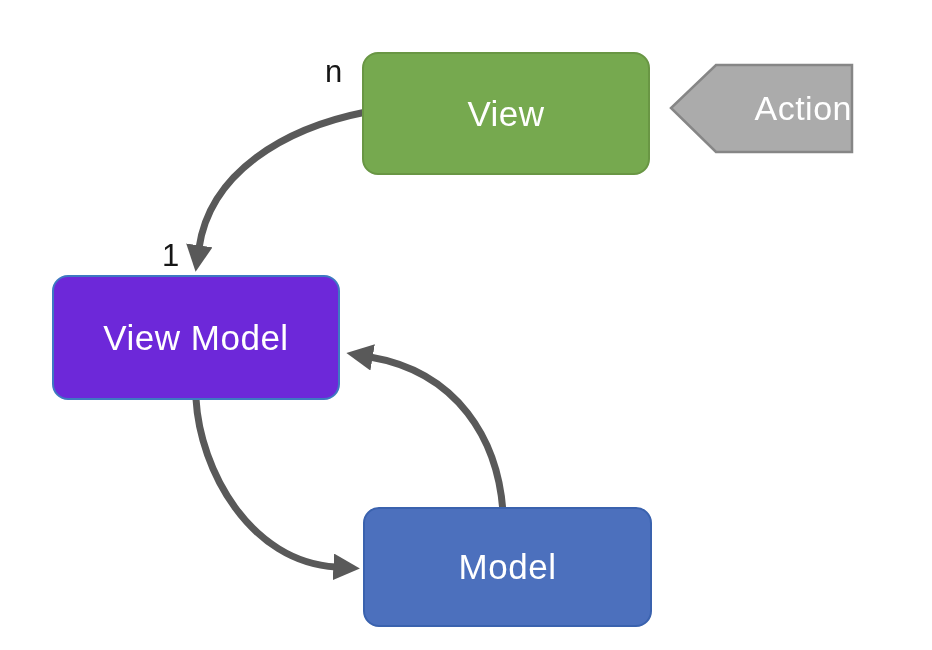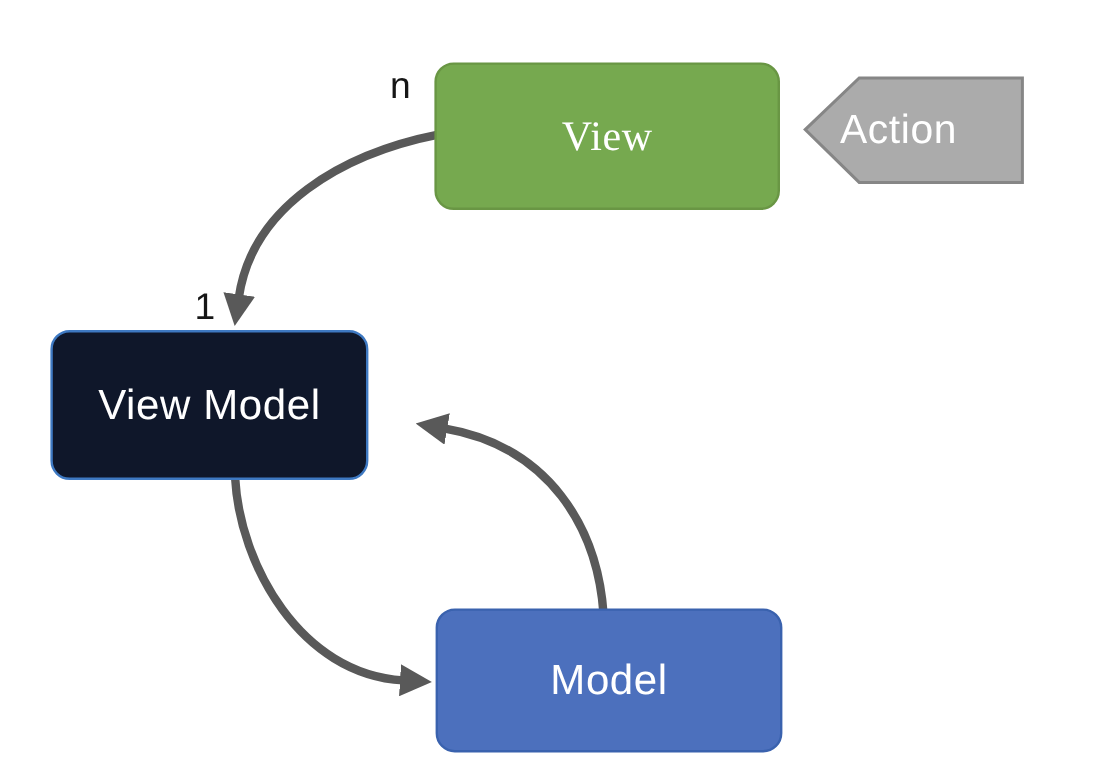--- a/index.html
+++ b/index.html
@@ -29,42 +29,41 @@
     letter-spacing: 0.5px;
     border-radius: 16px;
     border: 2px solid transparent;
     user-select: none;
   }
   .box-view {
     left: 362px; top: 52px;
     width: 288px; height: 123px;
     background: #76A94F;
     border-color: #699644;
-    font-family: Liberation Serif, serif;
   }
   .box-viewmodel {
-    left: 42px; top: 275px;
-    width: 265px; height: 125px;
-    background: #0f172a;
+    left: 52px; top: 275px;
+    width: 288px; height: 125px;
+    background: #6d28d9;
     border-color: #3E79C2;
   }
   .box-model {
     left: 363px; top: 507px;
     width: 289px; height: 120px;
     background: #4C70BD;
     border-color: #3A62AE;
     align-items: center;
   }
   .action-label {
     position: absolute;
     left: 700px; top: 65px;
     width: 152px; height: 87px;
     display: flex;
     align-items: center;
-    justify-content: flex-start;
+    justify-content: flex-end;
     color: #ffffff;
     font-size: 34px;
     letter-spacing: 0.5px;
     user-select: none;
   }
   .mult {
     position: absolute;
     color: #161616;
     font-size: 31px;
     line-height: 1;

